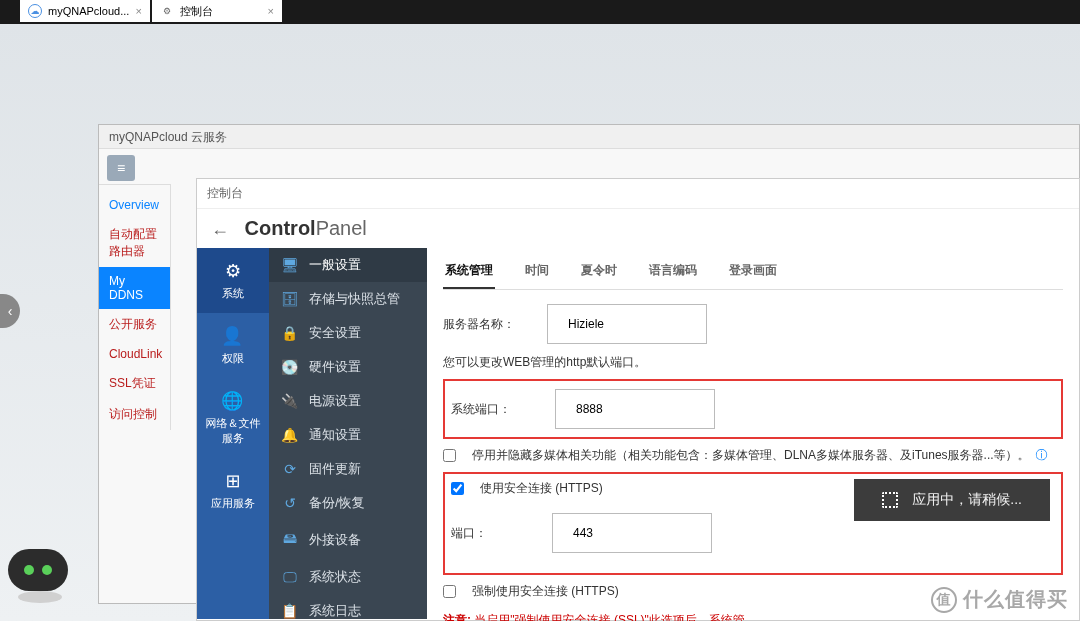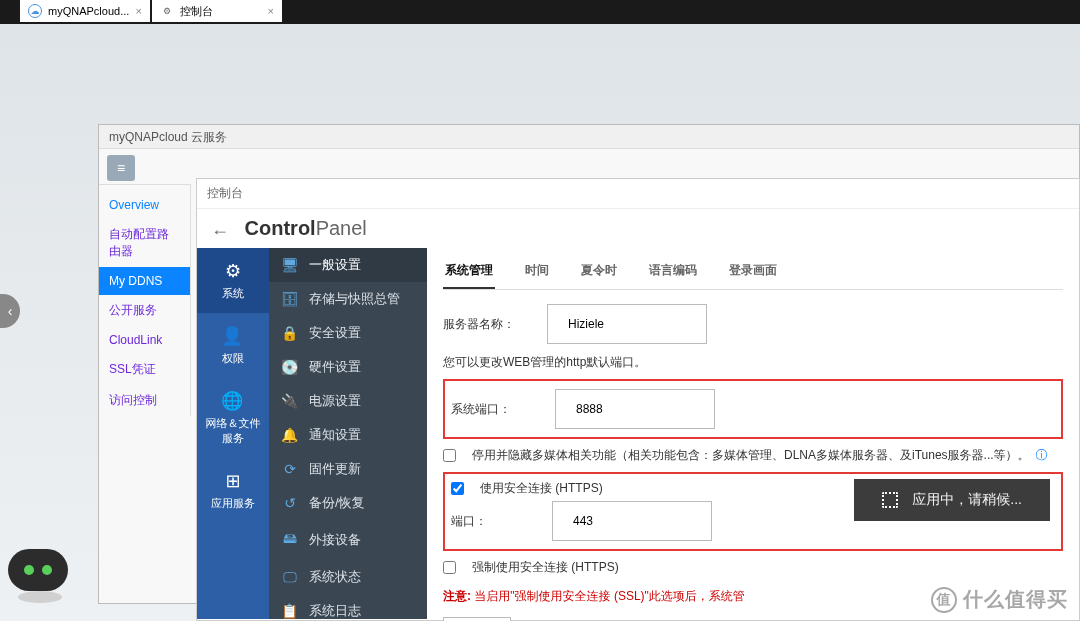--- a/index.html
+++ b/index.html
@@ -14,22 +14,22 @@
 
 
 .page-body { position: absolute; top: 24px; left: 0; right: 0; bottom: 0; background: linear-gradient(#dfe4e8, #eef1f3); }
 
 
 .cloud-window { position: absolute; top: 100px; left: 98px; right: 0; height: 480px; background: #f8f8f8; border: 1px solid #bbb; }
 .cloud-title { height: 24px; font-size: 12px; padding: 4px 10px; background: #f0f0f0; border-bottom: 1px solid #ddd; color: #555; }
 .cloud-body { display: flex; height: calc(100% - 24px); }
 .cloud-toolbar { width: 88px; border-right: 1px solid #ddd; }
 .cloud-toolbar .tb-btn { width: 28px; height: 26px; margin: 6px 8px; background: #9aa9b8; border-radius: 3px; display:flex;align-items:center;justify-content:center;color:#fff;font-size:14px; }
-.cloud-sidebar { width: 92px; border-right: 1px solid #ddd; padding-top: 6px; }
-.cloud-sidebar div { font-size: 12px; padding: 7px 10px; color: #6d28d9; cursor: pointer; }
+.cloud-sidebar { width: 72px; border-right: 1px solid #ddd; padding-top: 6px; }
+.cloud-sidebar div { font-size: 12px; padding: 7px 10px; color: #b91c1c; cursor: pointer; }
 .cloud-sidebar div.active { background: #0a84ff; color: #fff; }
 .cloud-sidebar div.ov { color: #0a84ff; }
 
 
 .cp { position: absolute; left: 196px; top: 154px; right: 0; bottom: 0; background: #fff; border: 1px solid #ccc; }
 .cp-bread { font-size: 12px; color: #666; padding: 6px 10px; border-bottom: 1px solid #eee; }
 .cp-title { padding: 8px 14px; font-size: 20px; color: #666; }
 .cp-title .arrow { margin-right: 10px; font-size: 18px; color: #666; display:inline-block; }
 .cp-title b { color: #333; font-weight: 700; }
 .cp-body { display: flex; height: calc(100% - 70px); }
@@ -207,21 +207,21 @@
         <div class="cb">
           <input type="checkbox" style="">
           <span><span>停用并隐藏多媒体相关功能（相关功能包含：多媒体管理、DLNA多媒体服务器、及iTunes服务器...等）。</span><span class="info-icon">ⓘ</span></span>
         </div>
 
         <div class="hl-red">
           <div class="cb" style="margin:2px 0;">
             <input type="checkbox" checked="" style="">
             <span>使用安全连接 (HTTPS)</span>
           </div>
-          <div class="row sub" style="margin:4px 0;gap:31px;">
+          <div class="row sub" style="margin:16px 0;gap:31px;">
             <label style="width:70px;">端口：</label>
             <input type="text" value="443" style="">
           </div>
         </div>
 
         <div class="cb">
           <input type="checkbox" style="">
           <span>强制使用安全连接 (HTTPS)</span>
         </div>
 

